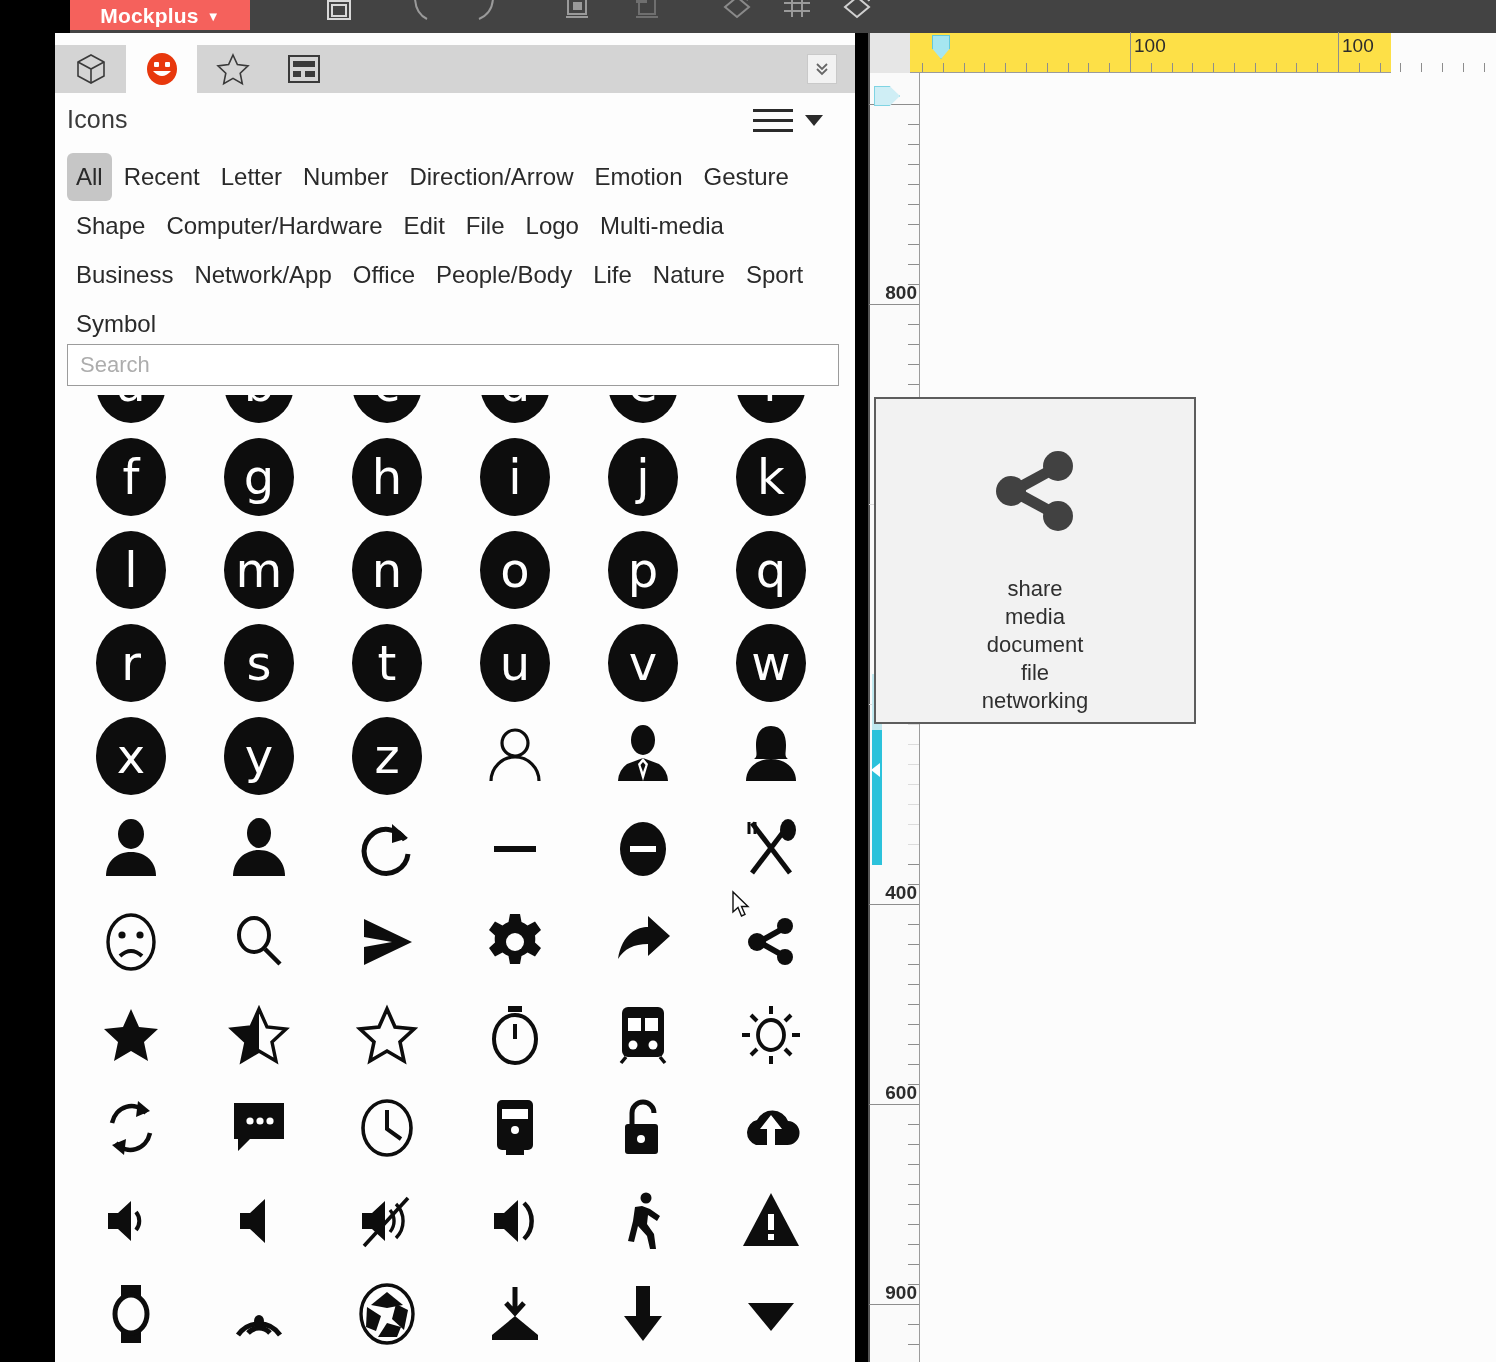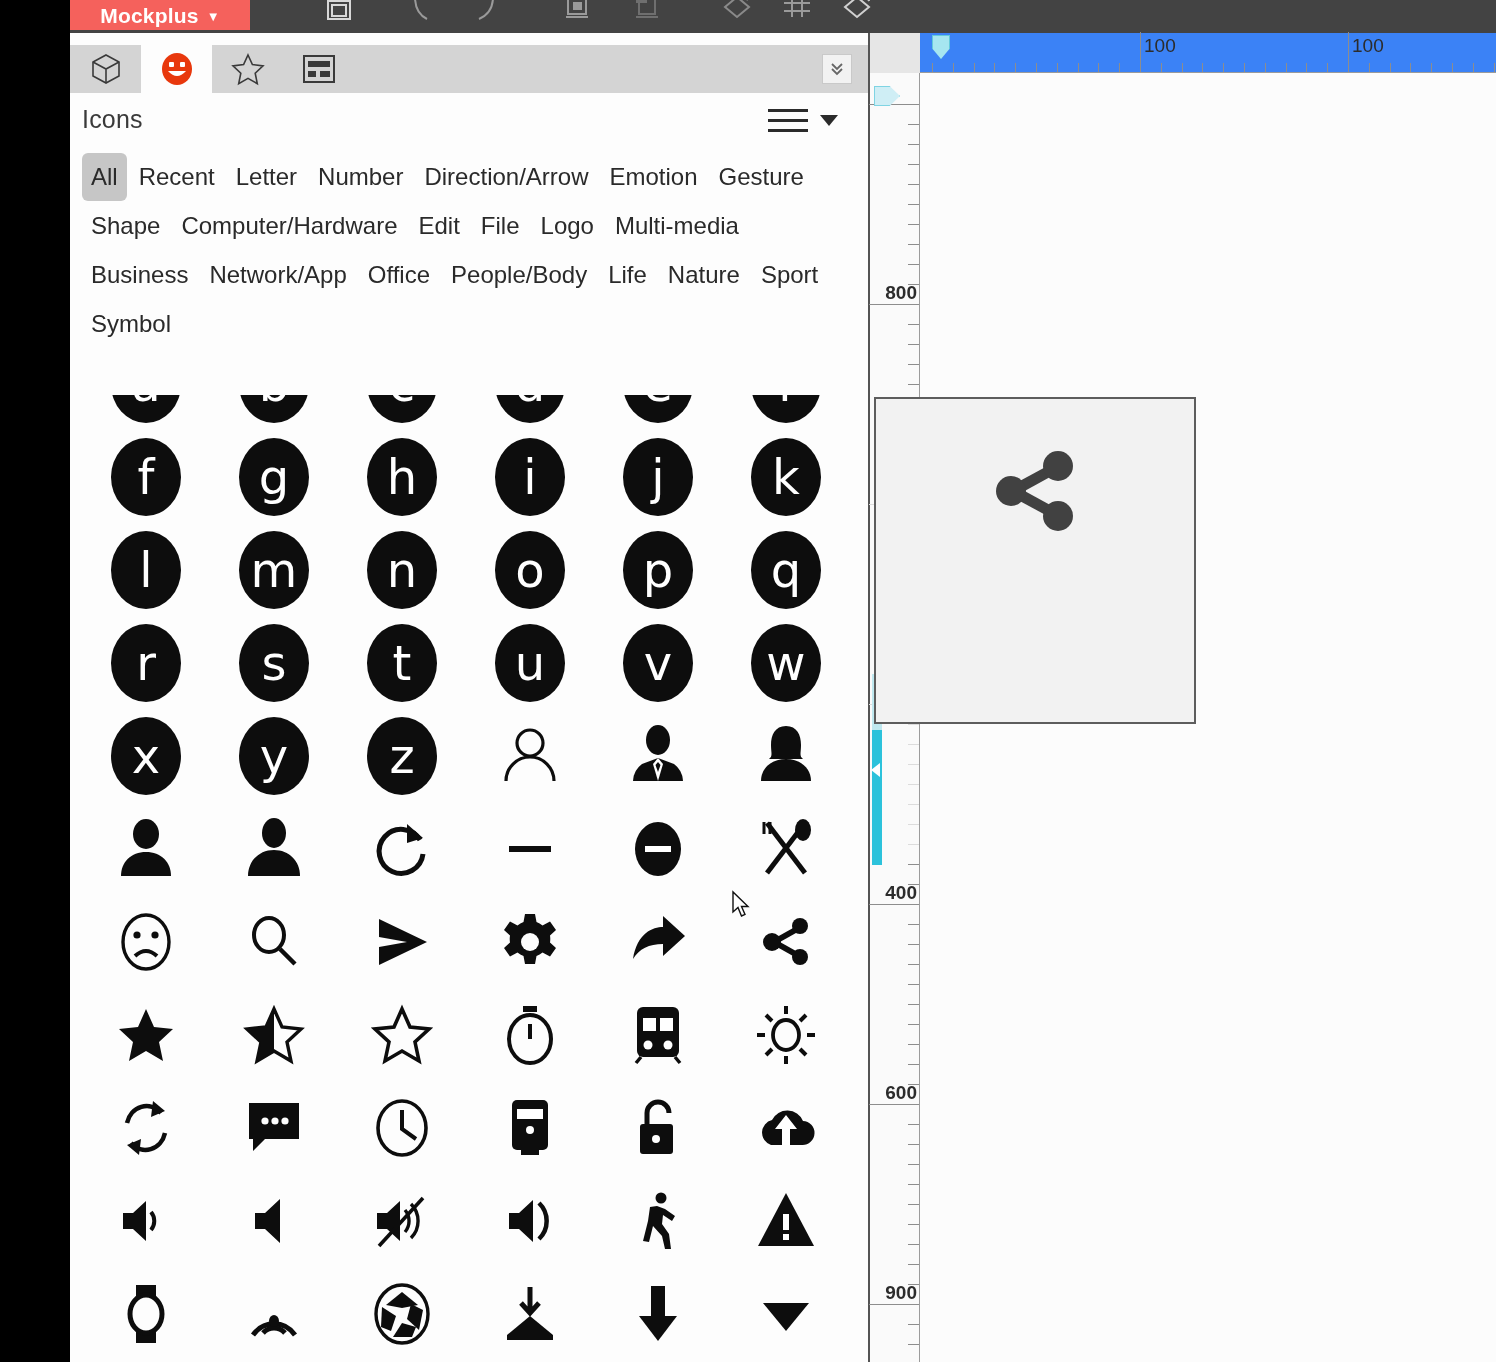--- a/index.html
+++ b/index.html
@@ -24,21 +24,21 @@
   }
   .logo-tab .caret { font-size: 13px; margin-left: 8px; margin-bottom: 4px; }
   .tool-ico {
     position: absolute; top: -10px; height: 42px; width: 42px;
     display: flex; align-items: center; justify-content: center;
   }
   .tool-ico svg { display:block; }
 
   
   .panel {
-    position: absolute; left: 70px; top: 33px;
+    position: absolute; left: 55px; top: 33px;
     width: 800px; height: 1329px;
     background: #fdfdfd;
   }
   .panel-tabbar {
     position: absolute; left: 0; top: 12px; width: 800px; height: 48px;
     background: #d4d4d4;
   }
   .ptab {
     position: absolute; top: 0; width: 71px; height: 48px;
     display: flex; align-items: center; justify-content: center;
@@ -139,22 +139,22 @@
   
   .canvas-area {
     position: absolute; left: 870px; top: 33px; width: 626px; height: 1329px;
     background: #fcfcfc;
   }
   .ruler-corner {
     position: absolute; left: 0; top: 0; width: 50px; height: 40px;
     background: #e6e6e6;
   }
   .ruler-h {
-    position: absolute; left: 50px; top: 0; width: 576px; height: 40px;
-    background: #3b82f6; border-bottom: 1px solid #9b9b9b;
+    position: absolute; left: 40px; top: 0; width: 481px; height: 40px;
+    background: #fde047; border-bottom: 1px solid #9b9b9b;
   }
   .ruler-v {
     position: absolute; left: 0; top: 40px; width: 50px; height: 1289px;
     background: #fafafa; border-right: 1px solid #9b9b9b;
   }
   .tickh { position: absolute; bottom: 0; width: 1px; background: #8d8d8d; }
   .tickh.minor { height: 9px; }
   .tickh.major { height: 40px; }
   .labh {
     position: absolute; top: 2px; font-size: 19px; color: #2c2c2c;
@@ -319,20 +319,23 @@
     <div class="panel-title">Icons</div>
     <div class="menu-burger">
         <i></i>
         <i></i>
         <i></i>
       </div>
     <div class="menu-caret"></div>
 
     <div class="cats" id="cats"><span class="cat sel">All</span><span class="cat">Recent</span><span class="cat">Letter</span><span class="cat">Number</span><span class="cat">Direction/Arrow</span><span class="cat">Emotion</span><span class="cat">Gesture</span><span class="cat">Shape</span><span class="cat">Computer/Hardware</span><span class="cat">Edit</span><span class="cat">File</span><span class="cat">Logo</span><span class="cat">Multi-media</span><span class="cat">Business</span><span class="cat">Network/App</span><span class="cat">Office</span><span class="cat">People/Body</span><span class="cat">Life</span><span class="cat">Nature</span><span class="cat">Sport</span><span class="cat">Symbol</span></div>
 
+    <div class="searchbox">
+      <input type="text" id="searchinput" placeholder="Search" style="">
+    </div>
 
     <div class="grid-wrap">
       <div class="grid" id="iconGrid">
           <div class="cell">
             <div class="cletter">a</div>
           </div>
           <div class="cell">
             <div class="cletter">b</div>
           </div>
           <div class="cell">
@@ -809,20 +812,27 @@
   <div class="preview">
     <div class="preview-icon">
       <svg width="100" height="100" viewBox="0 0 100 100">
         <line x1="28" y1="50" x2="72" y2="26" stroke="#414141" stroke-width="11"></line>
         <line x1="28" y1="50" x2="72" y2="74" stroke="#414141" stroke-width="11"></line>
         <circle cx="26" cy="50" r="15" fill="#414141"></circle>
         <circle cx="73" cy="25" r="15" fill="#414141"></circle>
         <circle cx="73" cy="75" r="15" fill="#414141"></circle>
       </svg>
     </div>
+    <div class="preview-tags" id="previewTags">
+        <div>share</div>
+        <div>media</div>
+        <div>document</div>
+        <div>file</div>
+        <div>networking</div>
+      </div>
   </div>
 
   <div class="cursor">
     <svg width="26" height="30" viewBox="0 0 26 30">
       <path d="M2 2 L2 22 L7 17.5 L10.5 26 L14 24.5 L10.5 16.5 L17 16.5 Z" fill="#fff" stroke="#111" stroke-width="1.4"></path>
     </svg>
   </div>
 
 </div>
 

